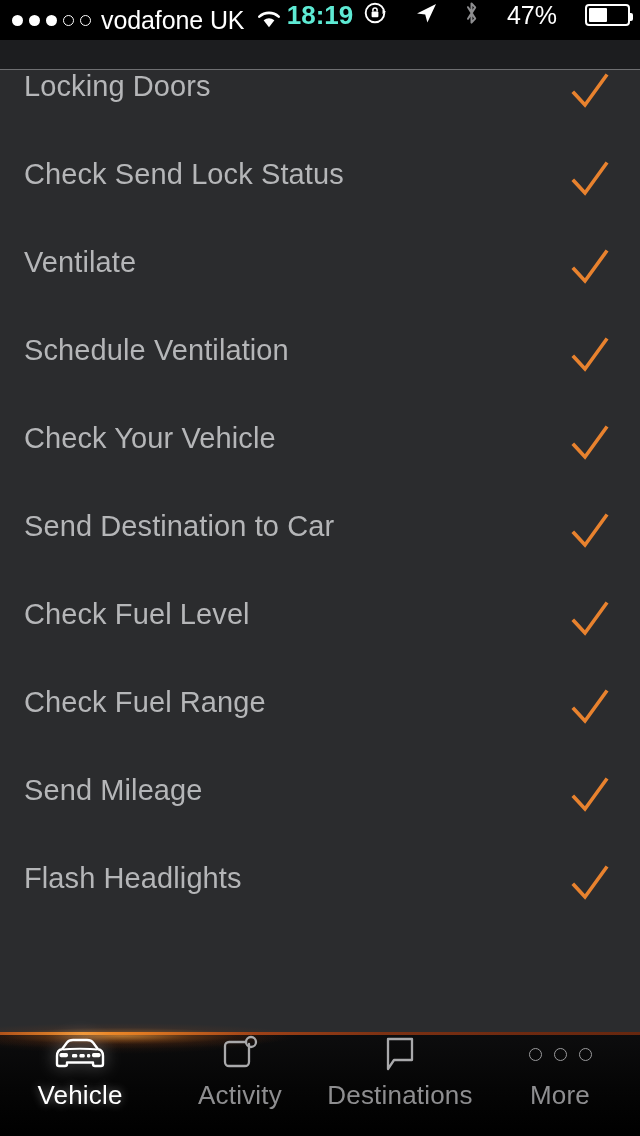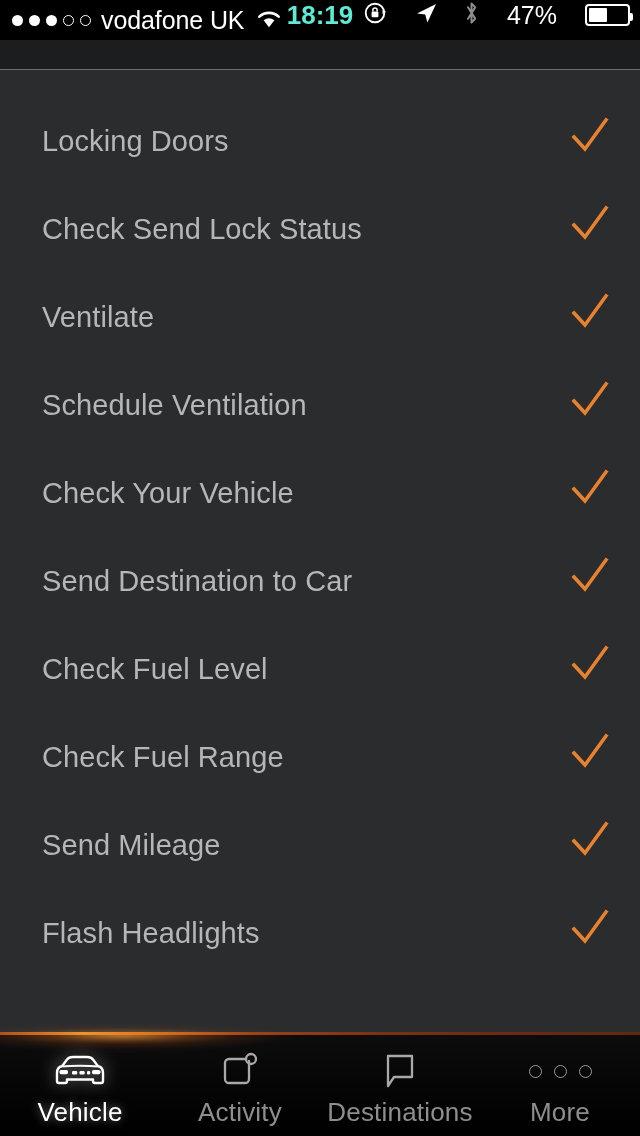--- a/index.html
+++ b/index.html
@@ -125,23 +125,23 @@
     width: 640px;
     height: 958px;
     background: #2b2c2e;
     overflow: hidden;
     z-index: 10;
   }
   .list-row {
     position: relative;
     height: 88px;
     display: flex;
-    align-items: flex-end;
+    align-items: flex-start;
     justify-content: space-between;
-    padding: 0 28px 0 42px;
+    padding: 0 28px 0 24px;
     box-sizing: border-box;
   }
   .row-label {
     color: #b5b6b8;
     font-size: 29px;
     letter-spacing: 0.1px;
     white-space: nowrap;
   }
   .check {
     display: block;
@@ -196,21 +196,20 @@
     width: 640px; height: 101px;
     display: flex;
     z-index: 5;
   }
   .tab {
     flex: 1;
     display: flex;
     flex-direction: column;
     align-items: center;
     justify-content: flex-start;
-    padding-top: 17px;
     box-sizing: border-box;
   }
   .tab-icon {
     height: 38px;
     display: flex;
     align-items: center;
     justify-content: center;
   }
   .tab-label {
     margin-top: 7px;

